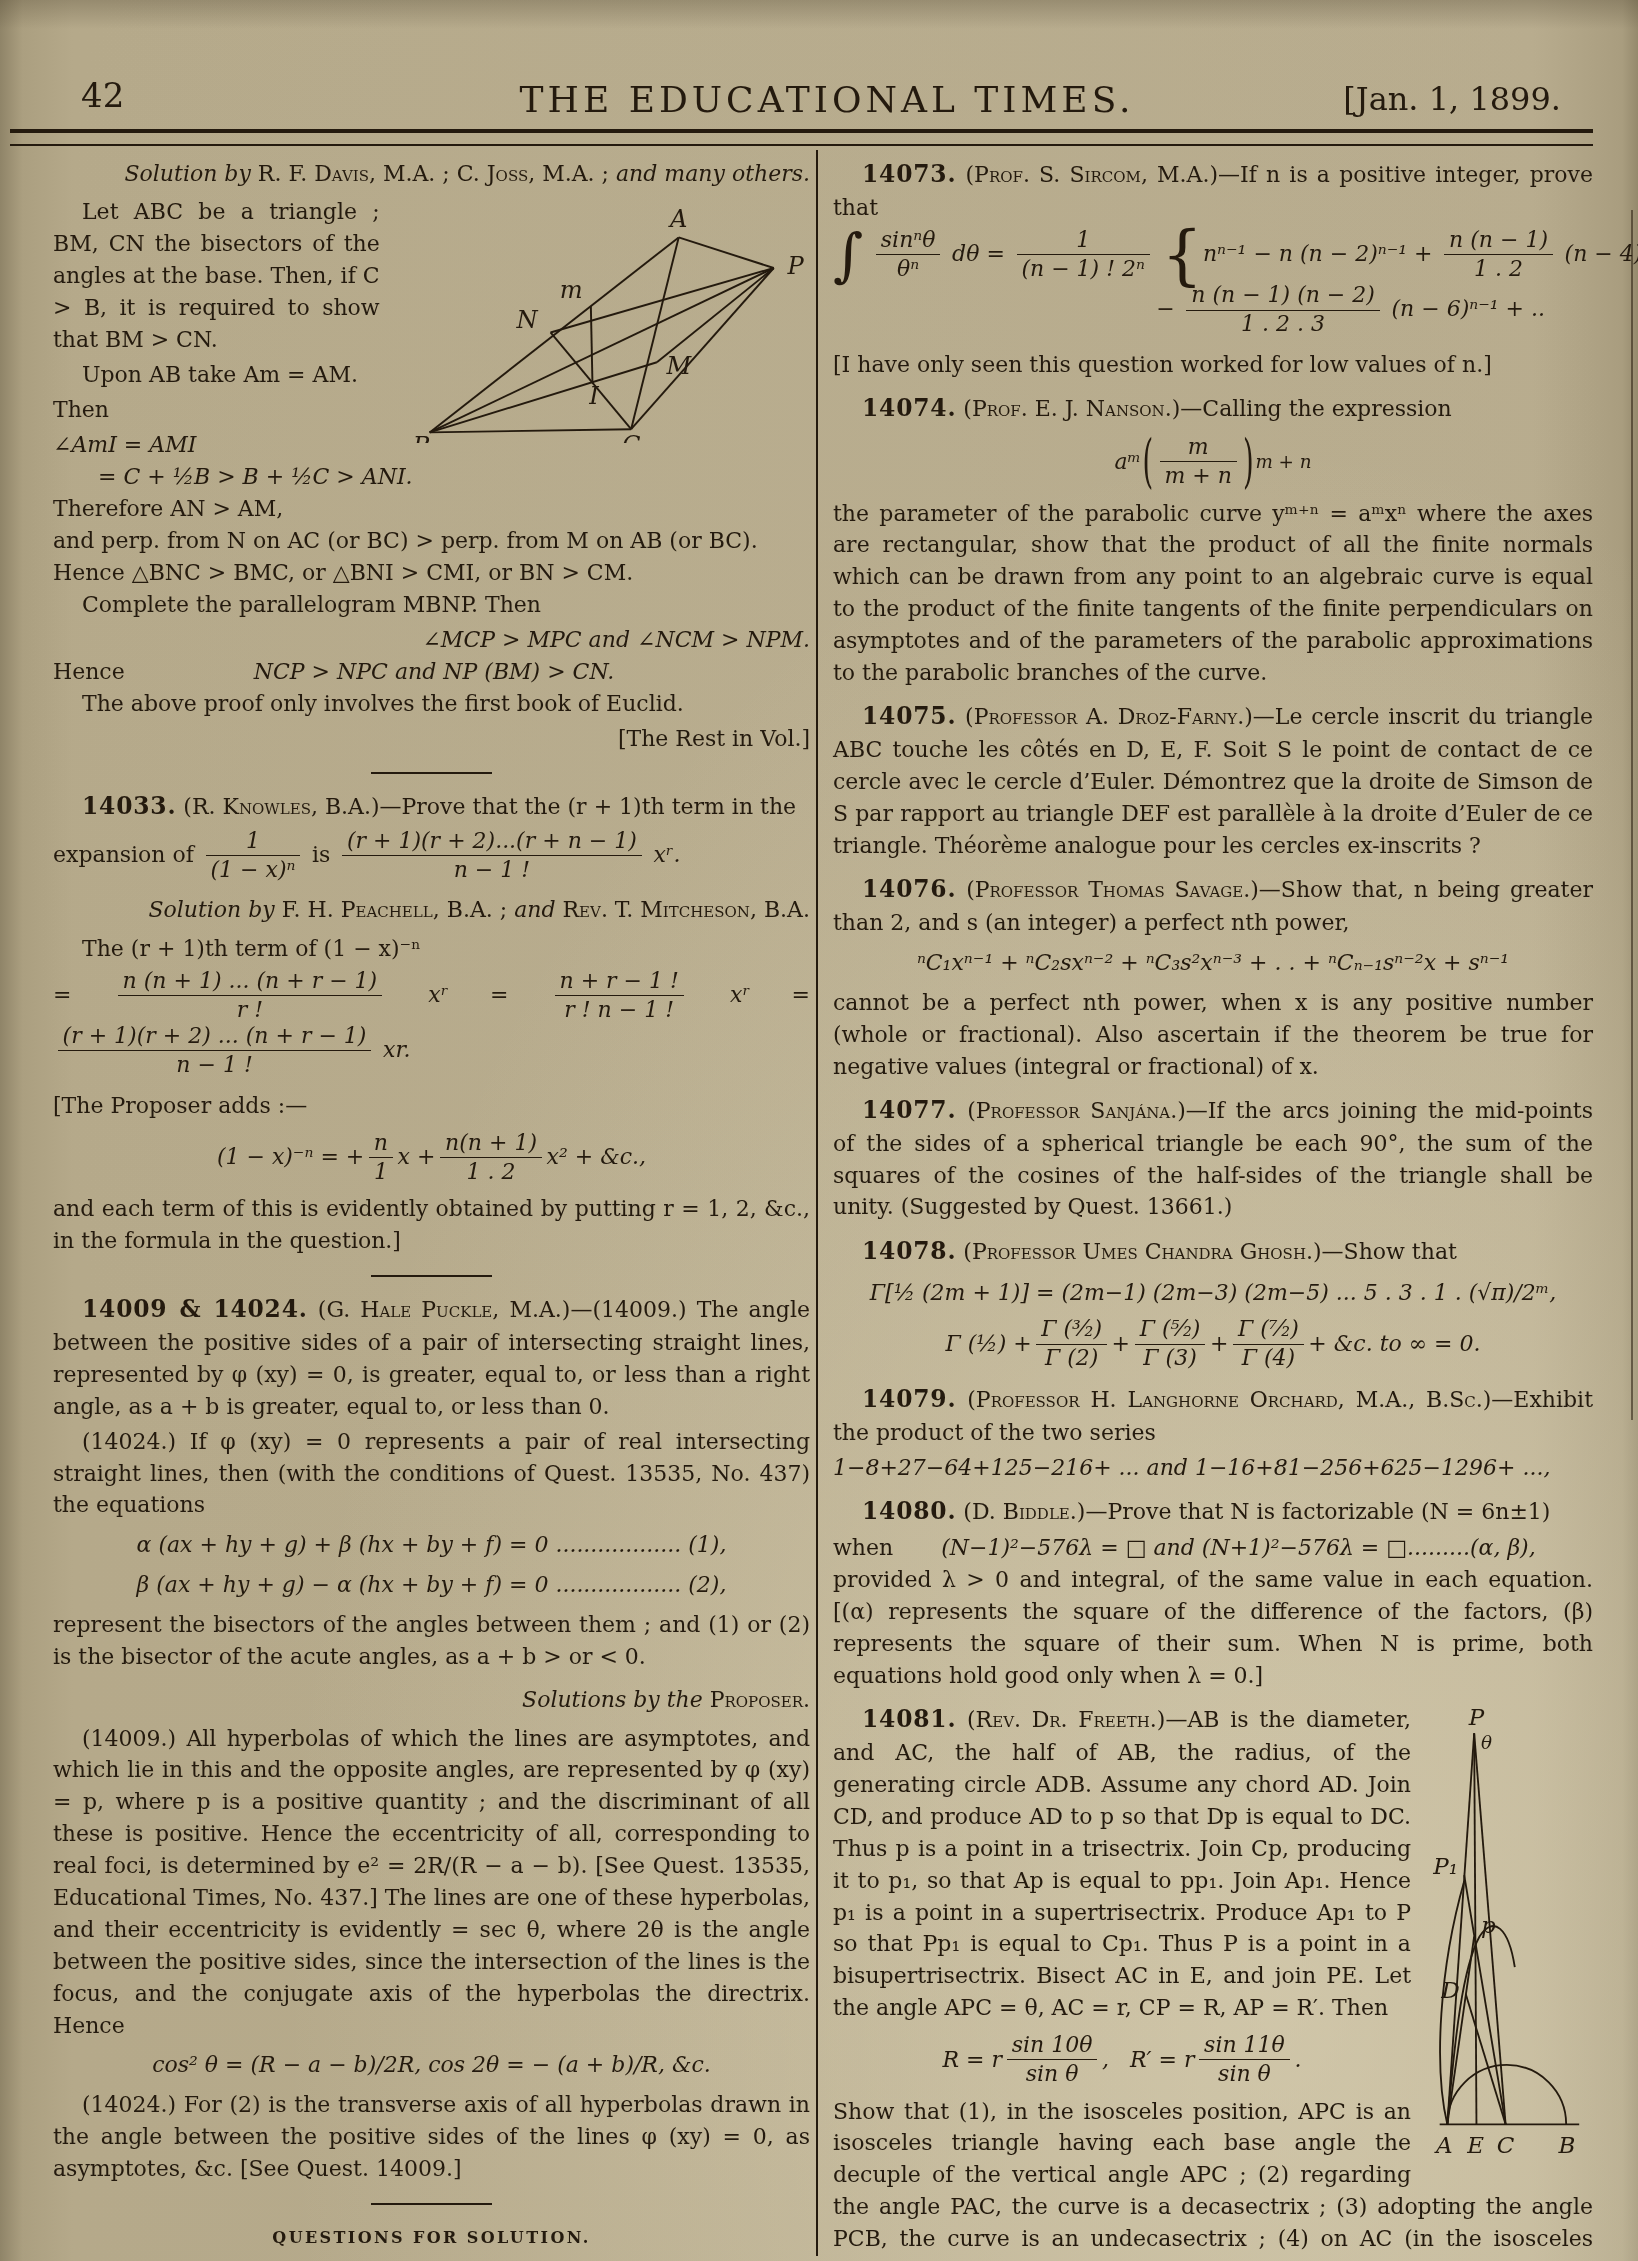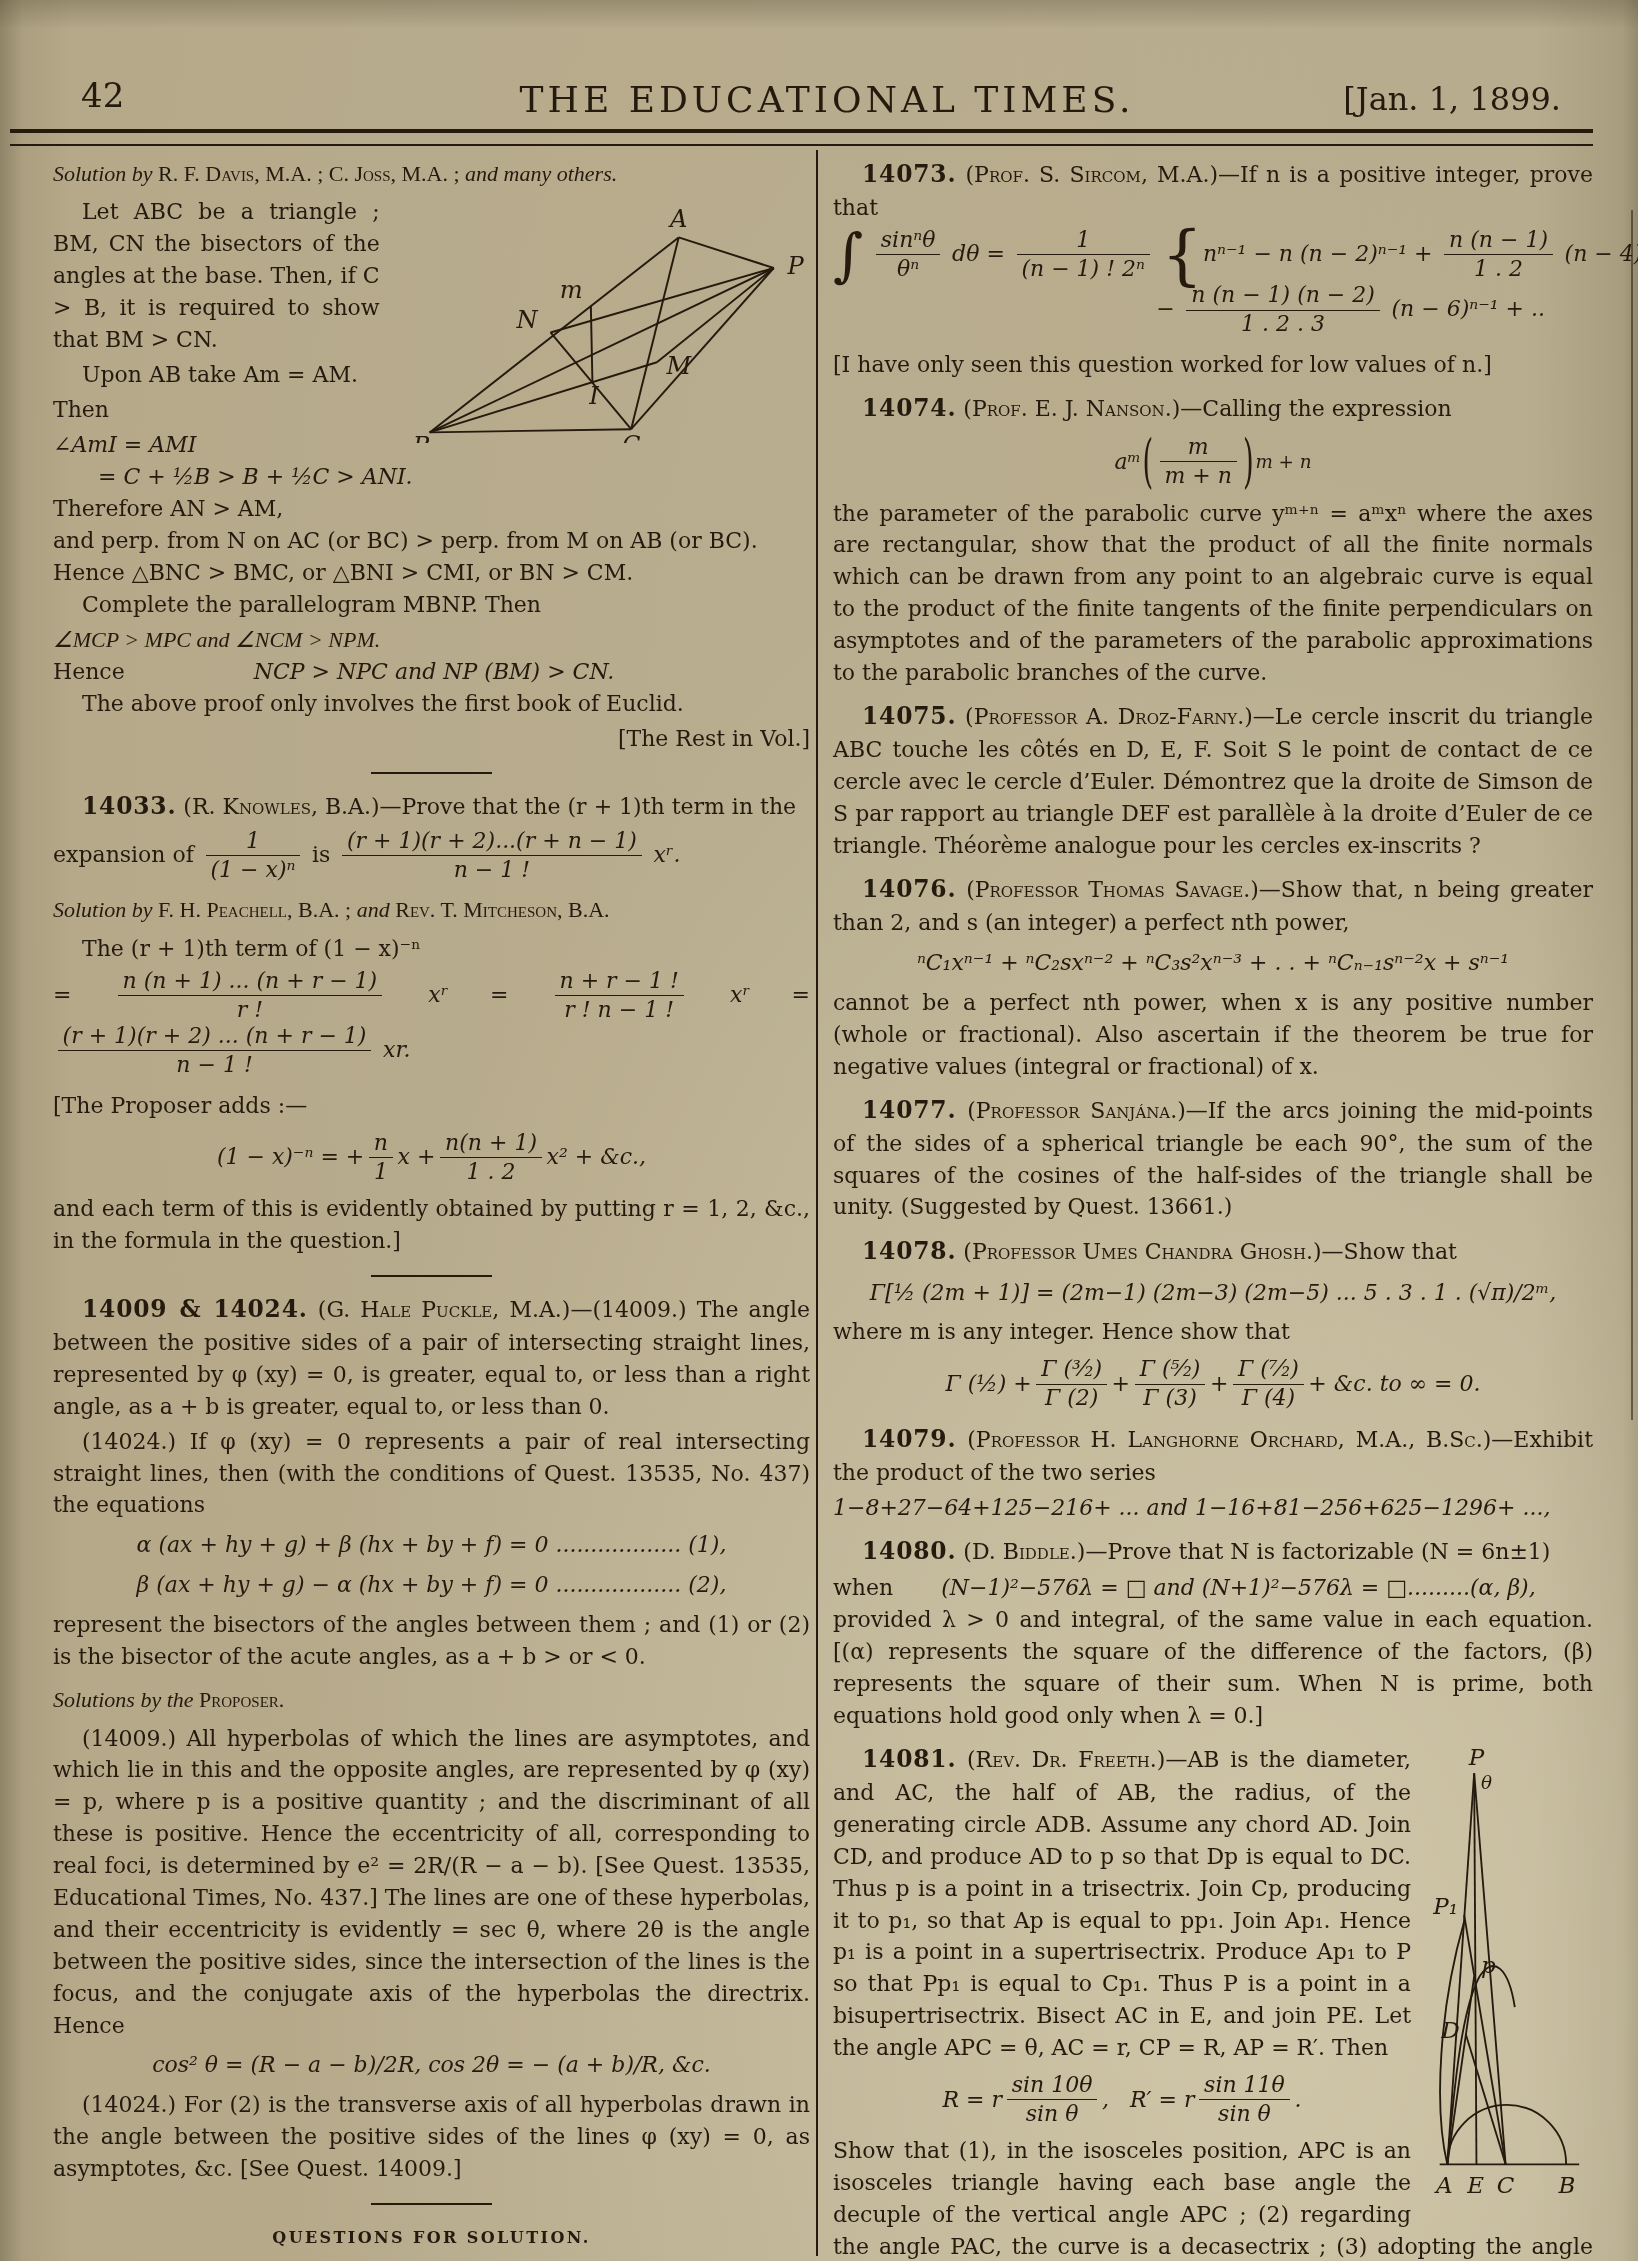--- a/index.html
+++ b/index.html
@@ -19,21 +19,21 @@
   .pagenum{position:absolute; left:81px; top:71px; font-size:34px;}
   .ptitle{position:absolute; left:8px; width:100%; top:74px; text-align:center; font-size:36px; letter-spacing:4px;}
   .pdate{position:absolute; right:77px; top:76px; font-size:32px;}
   .dblrule{position:absolute; left:9.7px; width:1583px; height:11.3px;
     border-top:4px solid #241a0e; border-bottom:2.4px solid #241a0e; top:129px;}
   .coldiv{position:absolute; left:816px; top:150px; width:2.4px; height:2106px; background:#241a0e;}
   .edge-r{position:absolute; right:4.8px; top:210px; width:2.4px; height:1210px; background:rgba(40,30,15,0.55);}
   .col{position:absolute; top:158px; text-align:justify;}
   .col-l{left:53px; width:757px;}
   .col-r{left:833px; width:760px;}
-  .center{text-align:left;font-family:Liberation Serif, serif;}
+  .center{text-align:right;}
   .right{text-align:right;}
   .it{font-style:italic;}
   .sc{font-variant:small-caps;}
   .qnum{font-weight:bold; font-size:23.4px; letter-spacing:0.8px;}
   .para{text-indent:29px; margin:0 0 3.2px 0;}
   .np{text-indent:0;}
   .eq{ text-align:center; font-style:italic; margin:8px 0;}
   .eqrow{display:flex; align-items:center; justify-content:center; font-style:italic; margin:8px 0;}
   .rule{width:121px; border:none; border-top:2.4px solid #241a0e; margin:18px auto 16px auto;}
   .frac{display:inline-block; vertical-align:middle; text-align:center; line-height:1.2; margin:0 4.8px;}
@@ -255,21 +255,20 @@
         <span class="sc">(Professor Sanjána.)</span><span>—If the arcs joining the mid-points of the sides of a spherical triangle be each 90°, the sum of the squares of the cosines of the half-sides of the triangle shall be unity.   (Suggested by Quest. 13661.)</span>
       </div>
     </div>
 
     <div class="mt14">
       <div class="para">
         <span class="qnum">14078.</span>
         <span class="sc">(Professor Umes Chandra Ghosh.)</span><span>—Show that</span>
       </div>
       <div class="eq">Γ[½ (2m + 1)] = (2m−1) (2m−3) (2m−5) ... 5 . 3 . 1 . (√π)/2ᵐ,</div>
-      <div class="np">where m is any integer.   Hence show that</div>
       <div class="eqrow">
         <span>Γ (½) +</span>
         <span class="frac">
             <span class="n">Γ (³⁄₂)</span>
             <span class="d">Γ (2)</span>
           </span>
         <span>+</span>
         <span class="frac">
             <span class="n">Γ (⁵⁄₂)</span>
             <span class="d">Γ (3)</span>

